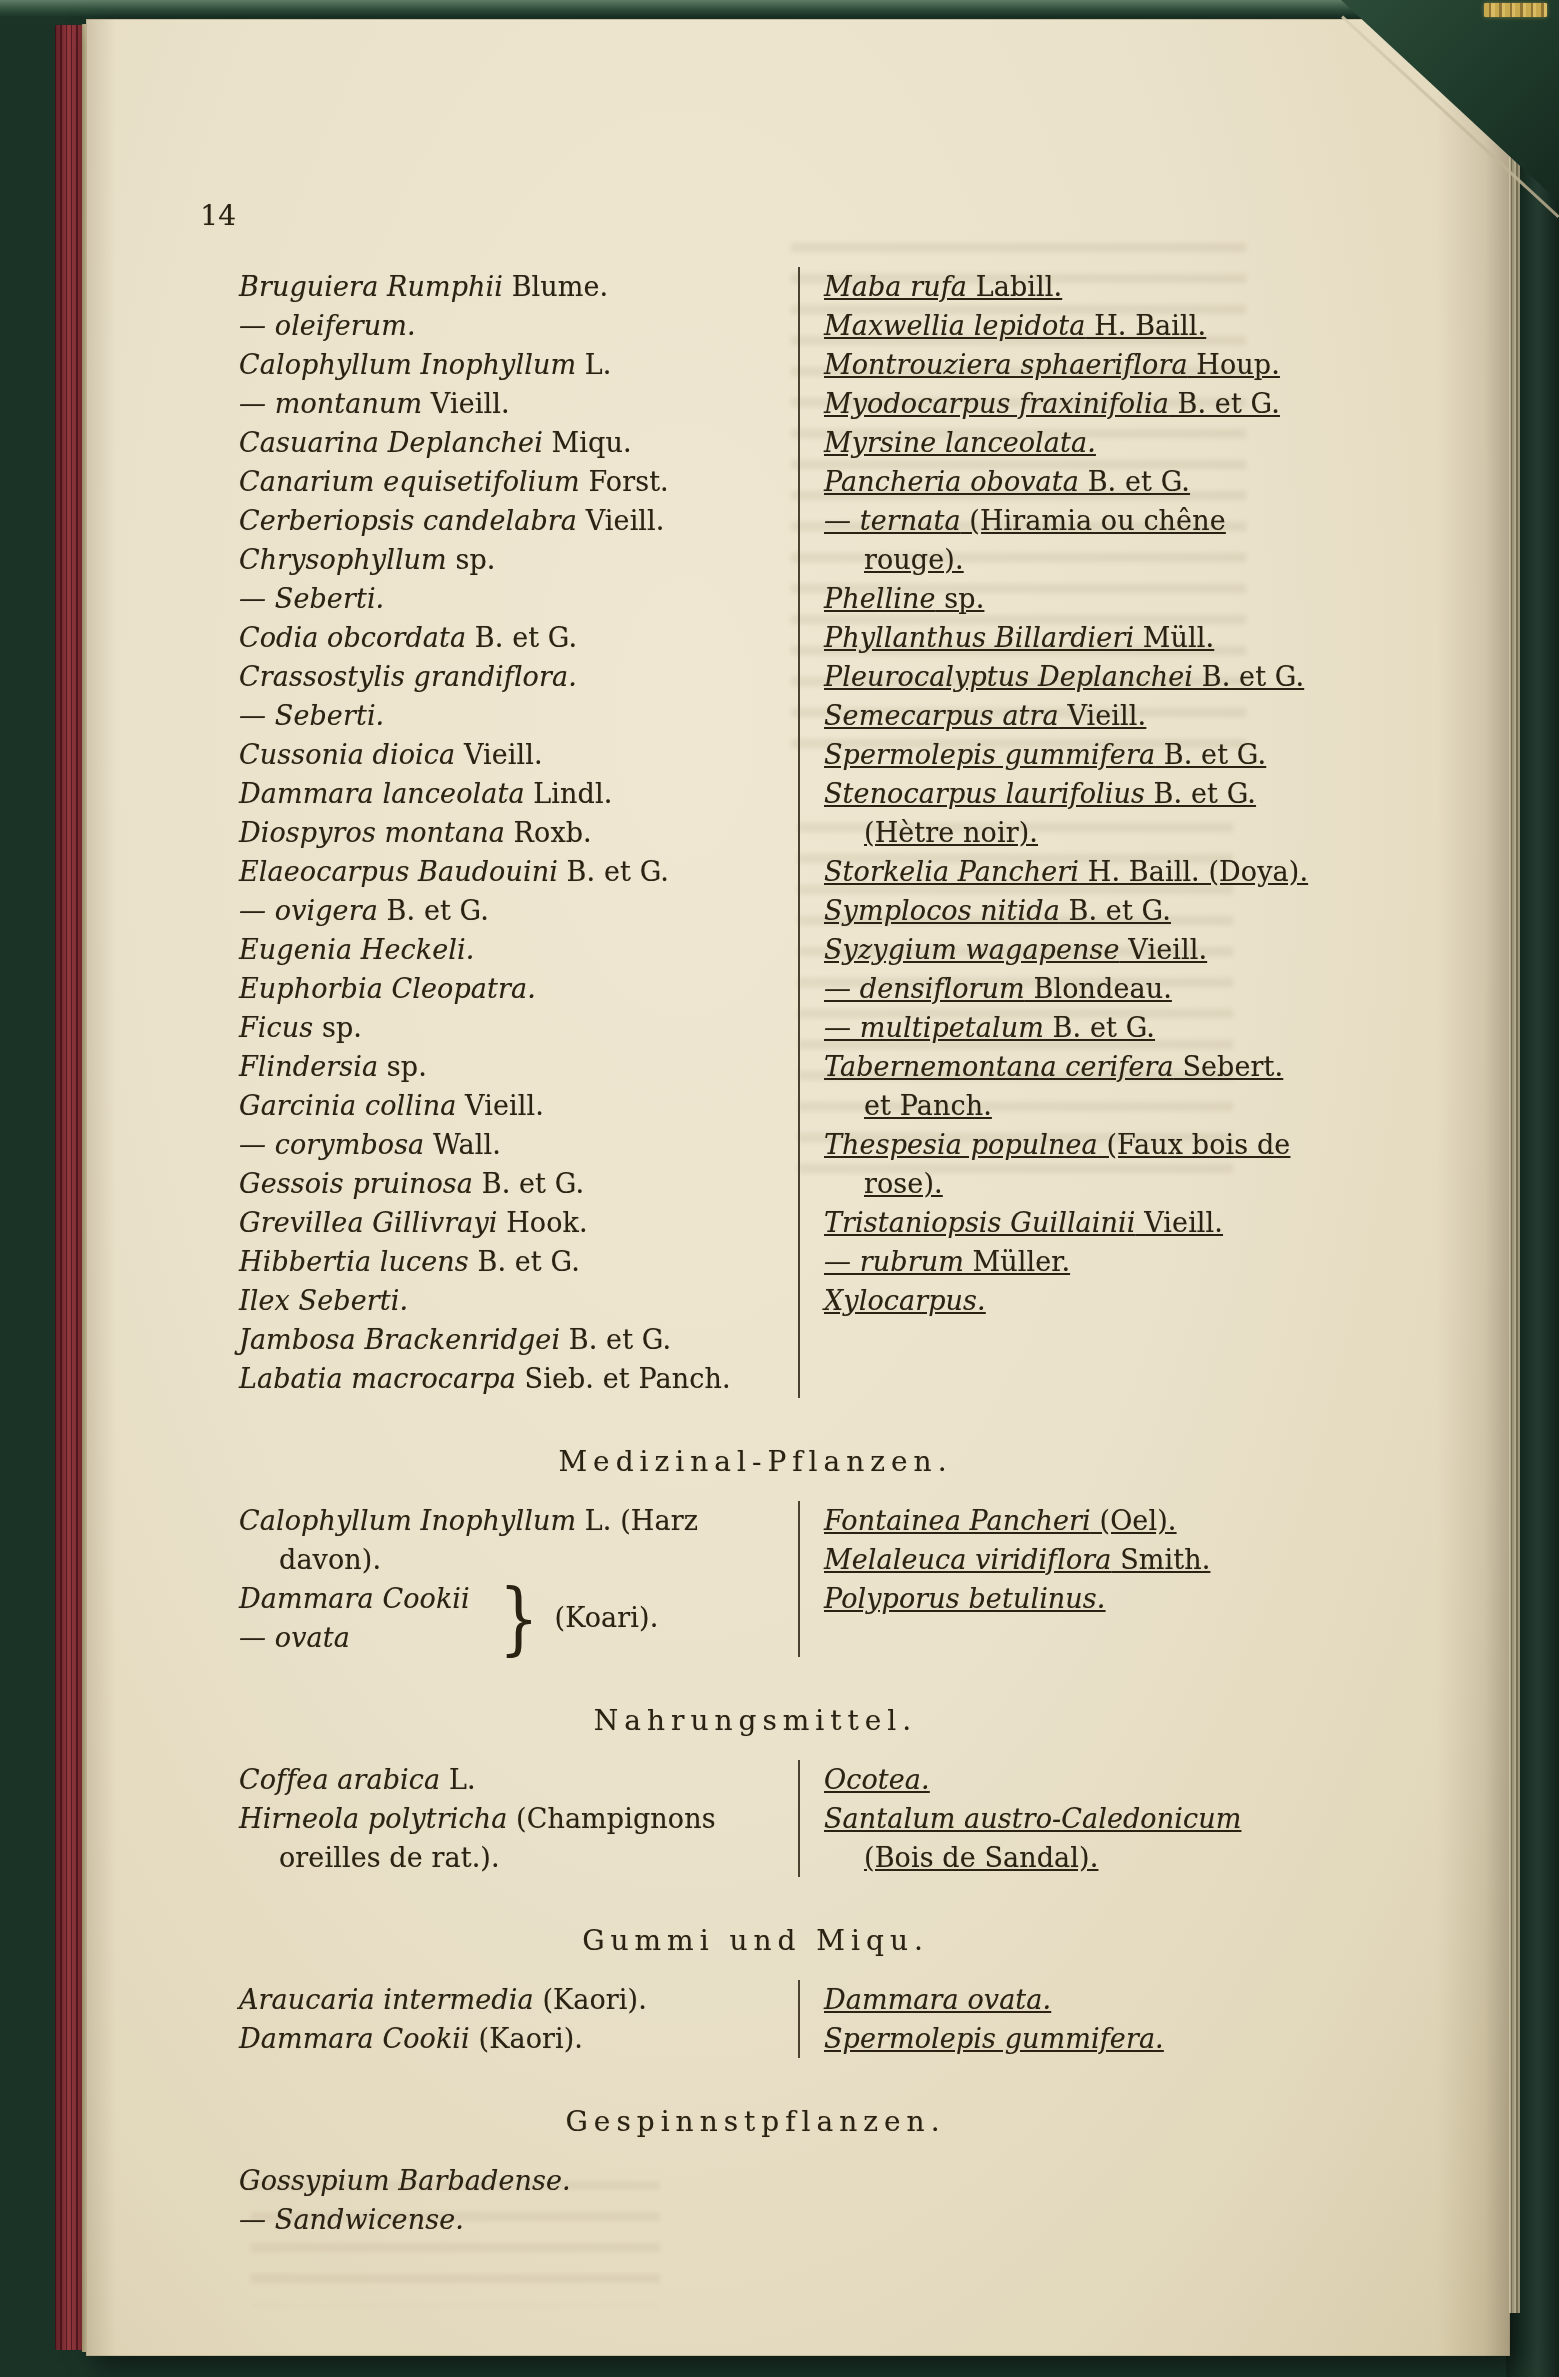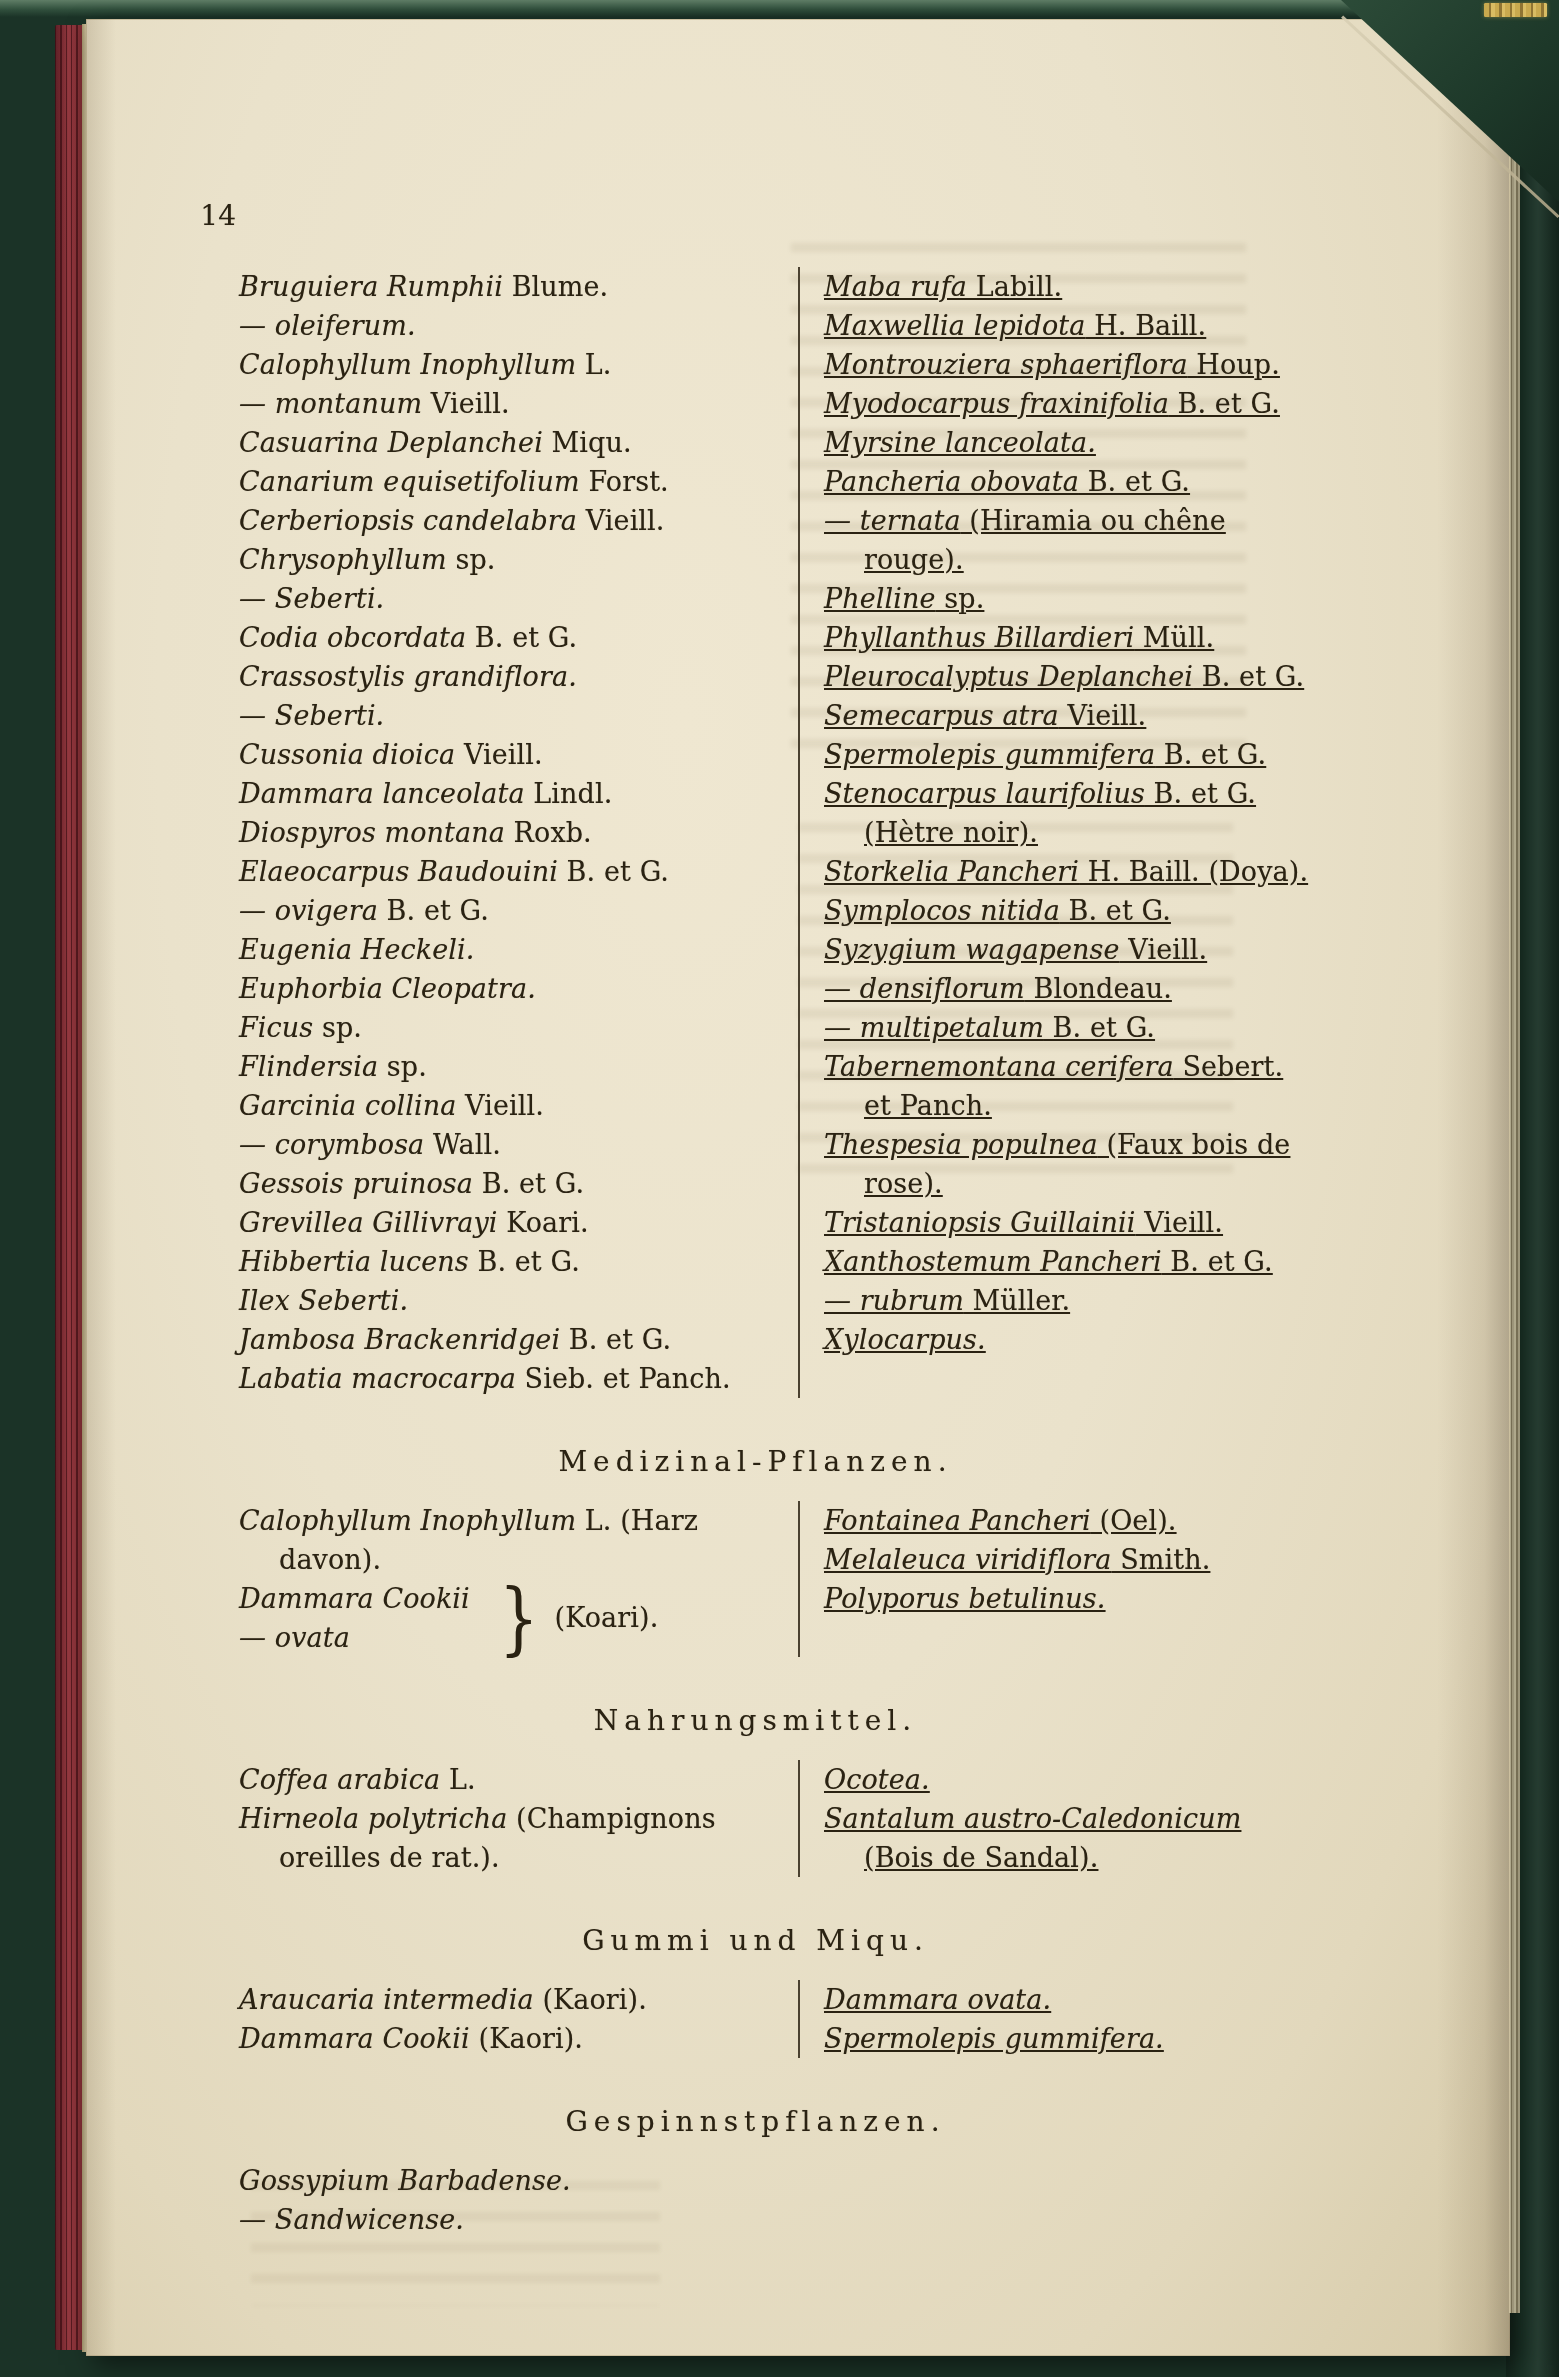--- a/index.html
+++ b/index.html
@@ -149,21 +149,21 @@
         <div class="entry"><span class="ital">Diospyros montana</span><span class="rom"> Roxb.</span></div>
         <div class="entry"><span class="ital">Elaeocarpus Baudouini</span><span class="rom"> B. et G.</span></div>
         <div class="entry"><span class="ital">— ovigera</span><span class="rom"> B. et G.</span></div>
         <div class="entry"><span class="ital">Eugenia Heckeli.</span></div>
         <div class="entry"><span class="ital">Euphorbia Cleopatra.</span></div>
         <div class="entry"><span class="ital">Ficus</span><span class="rom"> sp.</span></div>
         <div class="entry"><span class="ital">Flindersia</span><span class="rom"> sp.</span></div>
         <div class="entry"><span class="ital">Garcinia collina</span><span class="rom"> Vieill.</span></div>
         <div class="entry"><span class="ital">— corymbosa</span><span class="rom"> Wall.</span></div>
         <div class="entry"><span class="ital">Gessois pruinosa</span><span class="rom"> B. et G.</span></div>
-        <div class="entry"><span class="ital">Grevillea Gillivrayi</span><span class="rom"> Koari.</span></div>
+        <div class="entry"><span class="ital">Grevillea Gillivrayi</span><span class="rom"> Hook.</span></div>
         <div class="entry"><span class="ital">Hibbertia lucens</span><span class="rom"> B. et G.</span></div>
         <div class="entry"><span class="ital">Ilex Seberti.</span></div>
         <div class="entry"><span class="ital">Jambosa Brackenridgei</span><span class="rom"> B. et G.</span></div>
         <div class="entry"><span class="ital">Labatia macrocarpa</span><span class="rom"> Sieb. et Panch.</span></div>
       </div>
     <div class="col-right with-divider" id="main-right">
         <div class="entry"><span class="ital">Maba rufa</span><span class="rom"> Labill.</span></div>
         <div class="entry"><span class="ital">Maxwellia lepidota</span><span class="rom"> H. Baill.</span></div>
         <div class="entry"><span class="ital">Montrouziera sphaeriflora</span><span class="rom"> Houp.</span></div>
         <div class="entry"><span class="ital">Myodocarpus fraxinifolia</span><span class="rom"> B. et G.</span></div>
@@ -177,21 +177,20 @@
         <div class="entry"><span class="ital">Spermolepis gummifera</span><span class="rom"> B. et G.</span></div>
         <div class="entry"><span class="ital">Stenocarpus laurifolius</span><span class="rom"> B. et G. (Hètre noir).</span></div>
         <div class="entry"><span class="ital">Storkelia Pancheri</span><span class="rom"> H. Baill. (Doya).</span></div>
         <div class="entry"><span class="ital">Symplocos nitida</span><span class="rom"> B. et G.</span></div>
         <div class="entry"><span class="ital">Syzygium wagapense</span><span class="rom"> Vieill.</span></div>
         <div class="entry"><span class="ital">— densiflorum</span><span class="rom"> Blondeau.</span></div>
         <div class="entry"><span class="ital">— multipetalum</span><span class="rom"> B. et G.</span></div>
         <div class="entry"><span class="ital">Tabernemontana cerifera</span><span class="rom"> Sebert. et Panch.</span></div>
         <div class="entry"><span class="ital">Thespesia populnea</span><span class="rom"> (Faux bois de rose).</span></div>
         <div class="entry"><span class="ital">Tristaniopsis Guillainii</span><span class="rom"> Vieill.</span></div>
-        <div class="entry"><span class="ital">Xanthostemum Pancheri</span><span class="rom"> B. et G.</span></div>
         <div class="entry"><span class="ital">— rubrum</span><span class="rom"> Müller.</span></div>
         <div class="entry"><span class="ital">Xylocarpus.</span></div>
       </div>
   </div>
 
   <div id="sections">
       <div class="list-section">
         <div class="heading">Medizinal-Pflanzen.</div>
         <div class="cols">
           <div class="col-left">

